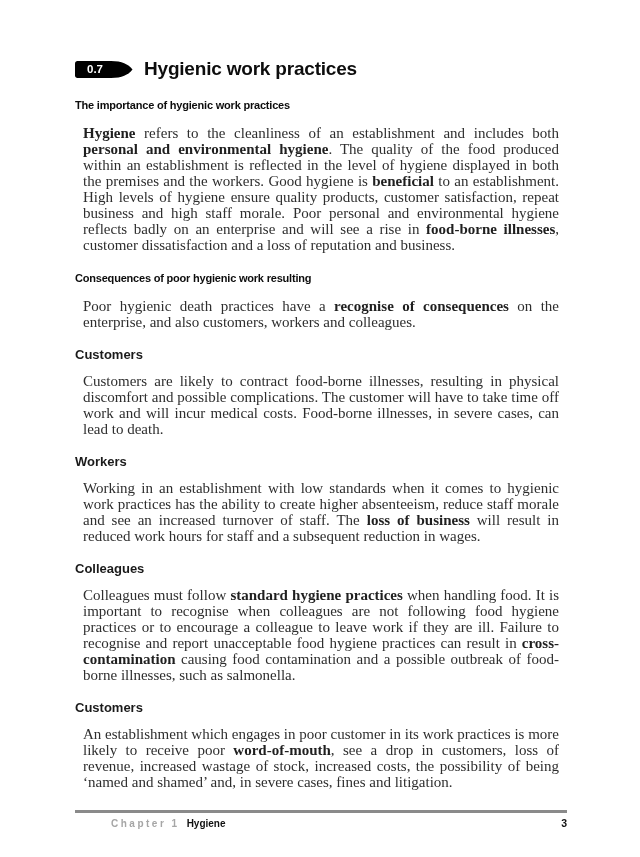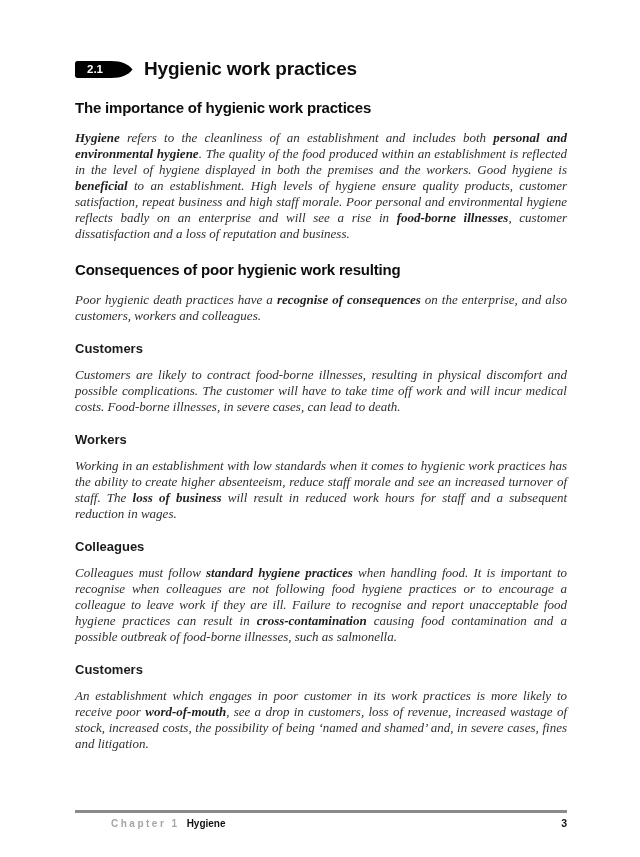--- a/index.html
+++ b/index.html
@@ -51,39 +51,38 @@
   .page-title {
     font-family: "Liberation Sans", sans-serif;
     font-weight: bold;
     font-size: 19px;
     color: #0d0d0d;
     letter-spacing: -0.2px;
   }
   .section-heading {
     font-family: "Liberation Sans", sans-serif;
     font-weight: bold;
-    font-size: 15px;
+    font-size: 11px;
     color: #0d0d0d;
     letter-spacing: -0.2px;
     margin: 19px 0 14px 0;
   }
   .subsection-heading {
     font-family: "Liberation Sans", sans-serif;
     font-weight: bold;
     font-size: 13px;
     color: #1a1a1a;
     margin: 17px 0 11px 0;
   }
   .body-paragraph {
-    font-size: 13px;
+    font-size: 15px;
     line-height: 16px;
     text-align: justify;
-    margin: 0;
+    margin: 8px;
     color: #2e2e2e;
-    font-style: italic;
   }
   .body-paragraph .bold {
     font-weight: bold;
     color: #1f1f1f;
   }
   .footer {
     position: absolute;
     left: 75px;
     right: 73px;
     top: 810px;
@@ -119,21 +118,21 @@
 <body>
 
 <div class="page">
   <div class="content">
 
     <div class="title-row">
       <div class="badge">
         <svg width="58" height="17" viewBox="0 0 58 17">
           <path d="M2.5,0 H36 C47,0 53,3 57.5,8.5 C53,14 47,17 36,17 H2.5 C1,17 0,16 0,14.5 V2.5 C0,1 1,0 2.5,0 Z" fill="#000000"></path>
         </svg>
-        <span class="badge-label">2.1</span>
+        <span class="badge-label">0.7</span>
       </div>
       <div class="page-title">Hygienic work practices</div>
     </div>
 
     <div id="blocks">
         <div class="section-heading">The importance of hygienic work practices</div>
         <p class="body-paragraph"><span class="bold">Hygiene</span><span> refers to the cleanliness of an establishment and includes both </span><span class="bold">personal and environmental hygiene</span><span>. The quality of the food produced within an establishment is reflected in the level of hygiene displayed in both the premises and the workers. Good hygiene is </span><span class="bold">beneficial</span><span> to an establishment. High levels of hygiene ensure quality products, customer satisfaction, repeat business and high staff morale. Poor personal and environmental hygiene reflects badly on an enterprise and will see a rise in </span><span class="bold">food-borne illnesses</span><span>, customer dissatisfaction and a loss of reputation and business.</span></p>
         <div class="section-heading">Consequences of poor hygienic work resulting</div>
         <p class="body-paragraph"><span>Poor hygienic death practices have a </span><span class="bold">recognise of consequences</span><span> on the enterprise, and also customers, workers and colleagues.</span></p>
         <div class="subsection-heading">Customers</div>

